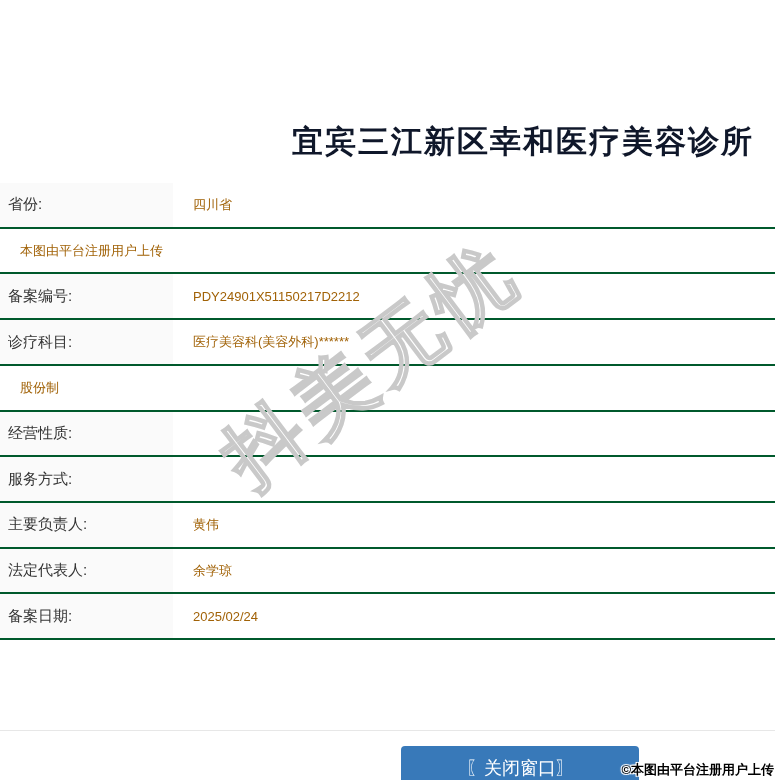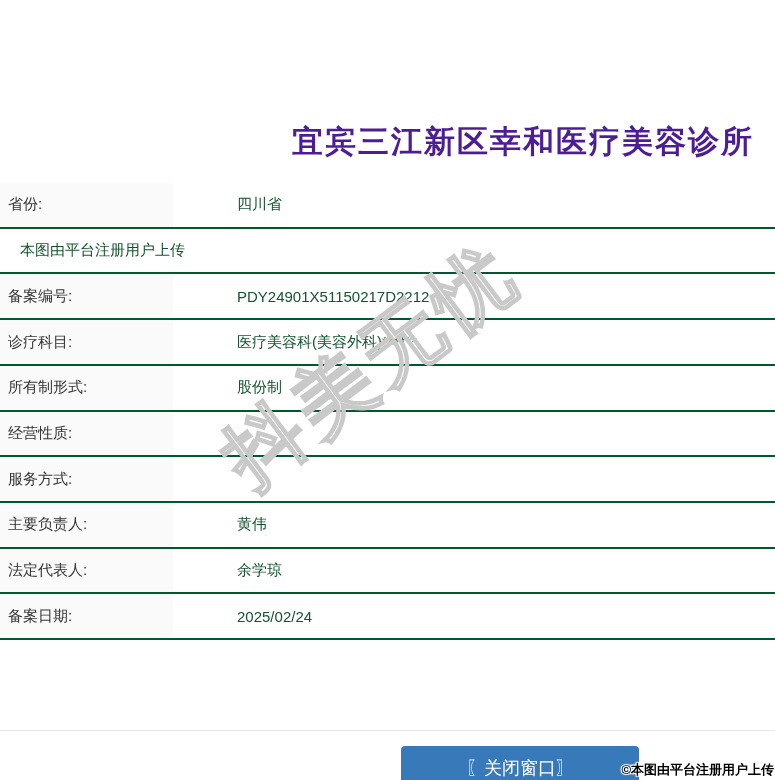--- a/index.html
+++ b/index.html
@@ -30,45 +30,44 @@
 
   
   .page-title {
     position:absolute; top:121px; left:0;
     width:775px;
     padding-left:271px;
     text-align:center;
     font-size:31px;
     font-weight:bold;
     letter-spacing:2px;
-    color:#4c1d95;
+    color:#0f172a;
     white-space:nowrap;
   }
 
   
   .info-table { position:absolute; top:183px; left:0; width:775px; }
   .row {
     display:flex;
     height:45.73px;
     border-bottom:2px solid #00592c;
     align-items:stretch;
-    gap:44px;
   }
   .cell-label {
     width:173px;
     background:#fafafa;
     display:flex; align-items:center;
     padding-left:8px;
     font-size:15px; color:#333;
   }
   .cell-value {
     flex:1;
     display:flex; align-items:center;
     padding-left:20px;
-    font-size:15px; color:#14532d;
+    font-size:13px; color:#a16207;
     white-space:nowrap;
   }
 
   
   .watermark {
     position:absolute; top:250px; left:210px;
     width:350px; height:280px;
     overflow:visible;
     pointer-events:none;
     z-index:5;
@@ -122,21 +121,20 @@
     </div>
     <div class="row">
       <div class="cell-label">备案编号:</div>
       <div class="cell-value">PDY24901X51150217D2212</div>
     </div>
     <div class="row">
       <div class="cell-label">诊疗科目:</div>
       <div class="cell-value">医疗美容科(美容外科)******</div>
     </div>
     <div class="row">
-      <div class="cell-label">所有制形式:</div>
       <div class="cell-value">股份制</div>
     </div>
     <div class="row">
       <div class="cell-label">经营性质:</div>
     </div>
     <div class="row">
       <div class="cell-label">服务方式:</div>
     </div>
     <div class="row">
       <div class="cell-label">主要负责人:</div>

